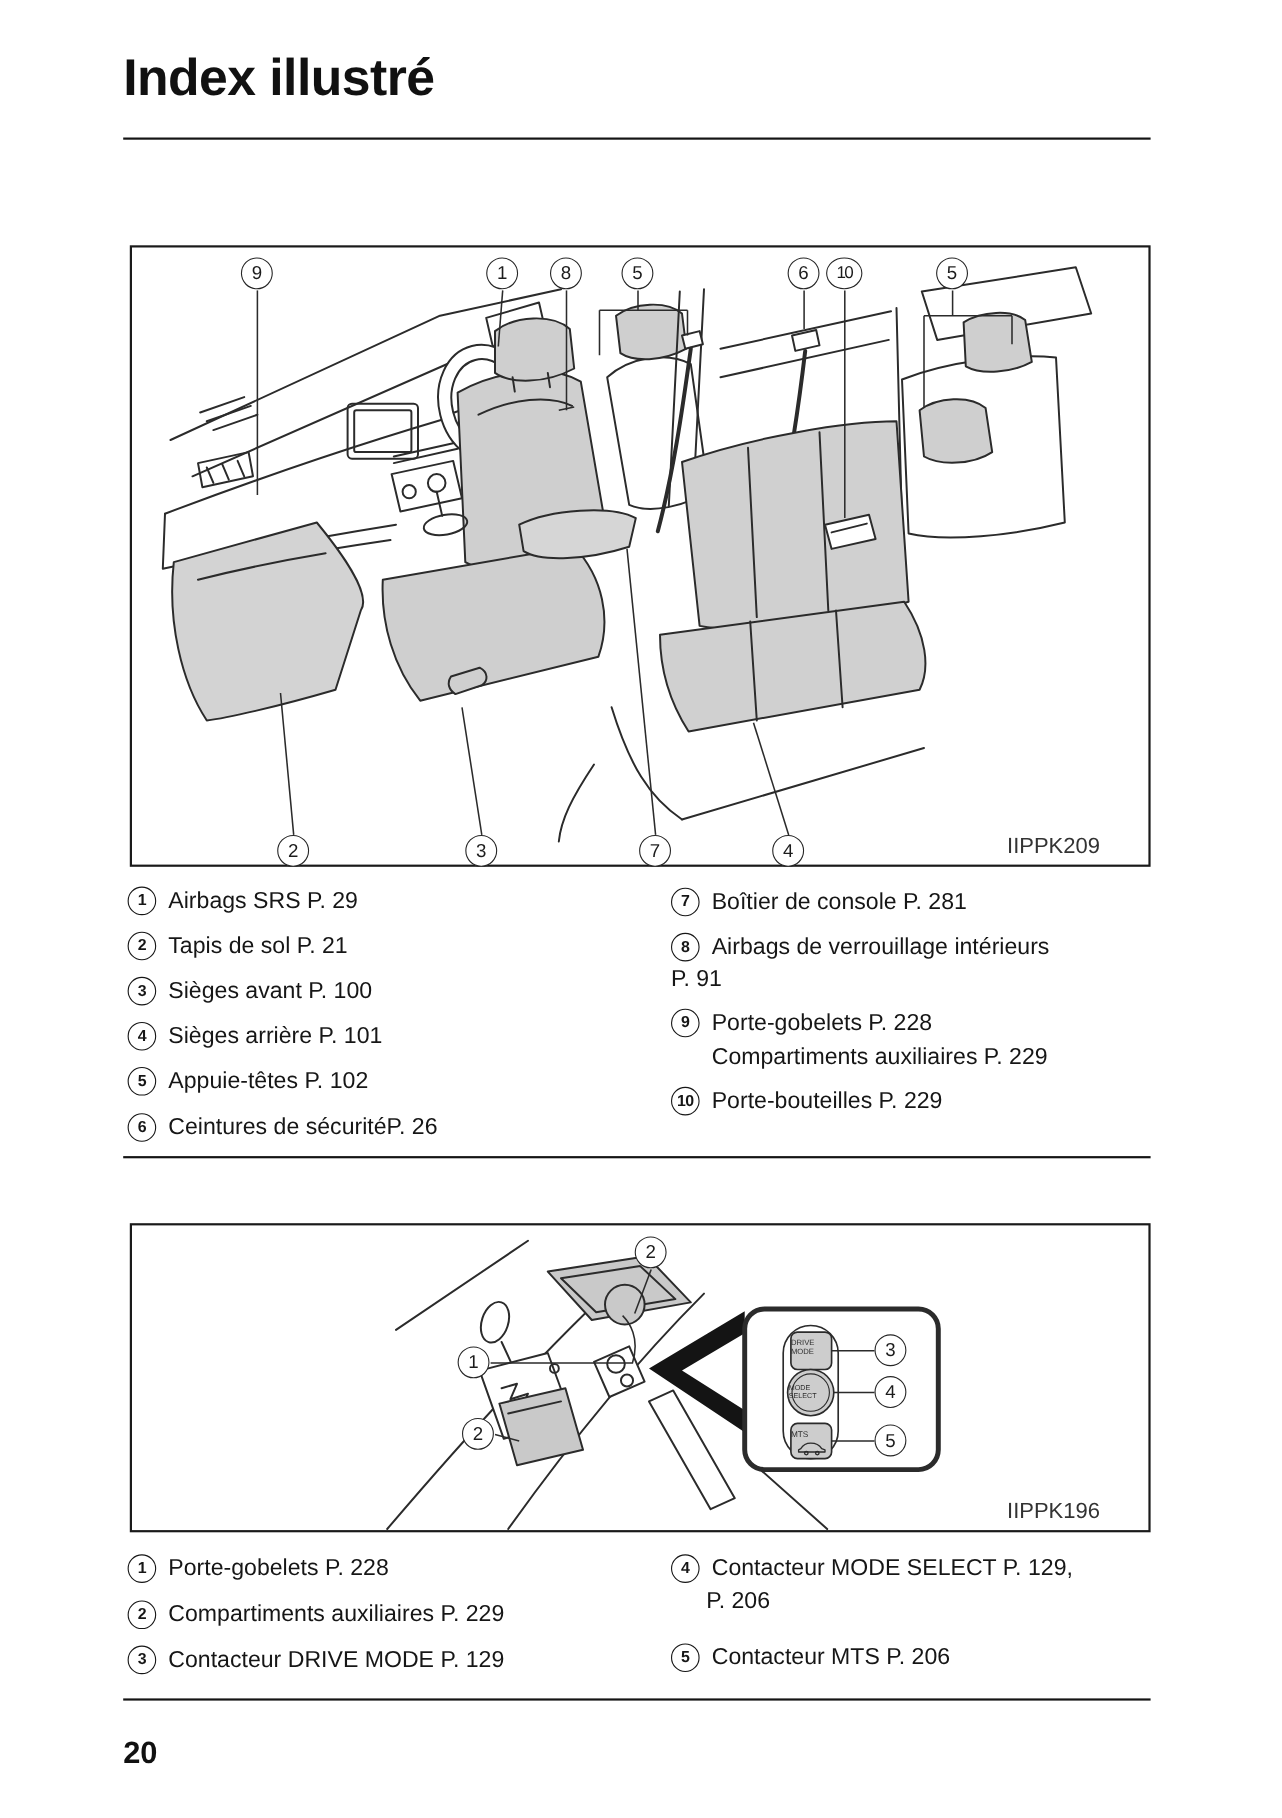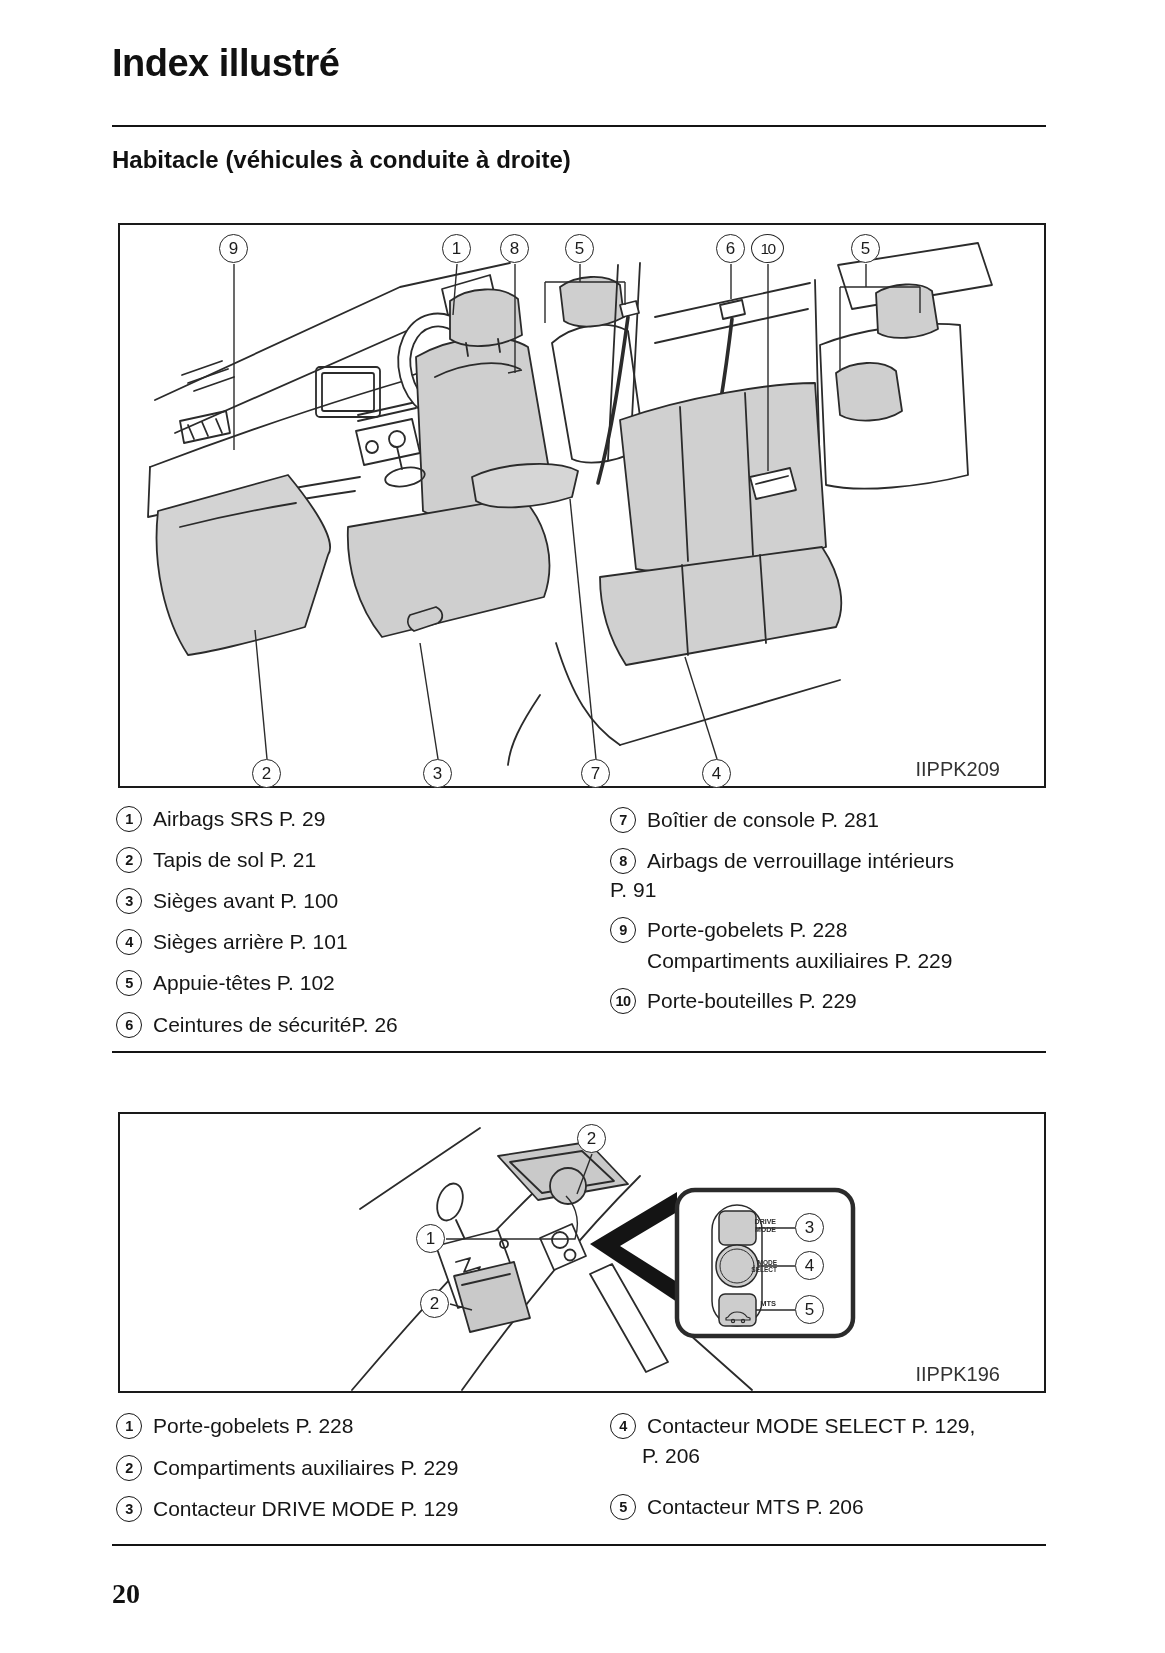--- a/index.html
+++ b/index.html
@@ -1,46 +1,45 @@
 <!DOCTYPE html>
 <html><head>
 <meta charset="utf-8">
 <style>
   html,body{margin:0;padding:0;background:#fff;}
   .page{position:relative;width:1165px;height:1653px;background:#fff;
         font-family:"Liberation Sans", sans-serif;color:#161616;overflow:hidden;}
   .rule{position:absolute;height:0;border-top:2px solid #141414;}
-  .title{position:absolute;font-size:38px;font-weight:bold;letter-spacing:-.5px;color:#111;}
+  .title{position:absolute;font-size:47px;font-weight:bold;letter-spacing:-.5px;color:#111;}
   .heading{position:absolute;font-size:24px;font-weight:bold;color:#111;}
   .figframe{position:absolute;border:2px solid #1a1a1a;background:#fff;}
   .imgcode{position:absolute;right:44px;bottom:5px;font-size:20px;color:#333;}
   
   .co{position:absolute;width:29px;height:29px;border:1.8px solid #262626;border-radius:50%;
       background:#fff;display:flex;align-items:center;justify-content:center;
       font-size:17px;color:#1c1c1c;box-sizing:border-box;z-index:3;}
   .co.wide{width:33px;letter-spacing:-1.5px;font-size:15.5px;}
   
   .lrow{position:absolute;display:flex;align-items:center;gap:11px;white-space:nowrap;}
   .lc{width:26px;height:26px;border:1.7px solid #161616;border-radius:50%;background:#fff;
       display:flex;align-items:center;justify-content:center;font-size:14.5px;font-weight:bold;
       box-sizing:border-box;flex:0 0 26px;letter-spacing:-.5px;}
   .lt{font-size:21px;color:#161616;}
   .lt2{position:absolute;font-size:21px;color:#161616;white-space:nowrap;text-align:center;}
-  .pagenum{position:absolute;font-size:28px;font-weight:bold;color:#111;font-family:Liberation Serif, serif;}
+  .pagenum{position:absolute;font-size:28px;font-weight:bold;color:#111;}
   svg{position:absolute;left:0;top:0;}
-  .btnlabel{position:absolute;text-align:right;font-weight:bold;color:#2e2e2e;z-index:2;line-height:1.08;margin-left:20px;}
+  .btnlabel{position:absolute;text-align:left;font-weight:normal;color:#2e2e2e;z-index:2;line-height:1.08;}
 </style>
 </head>
 <body>
 
 <div class="page">
 
   <div class="title" style="left:112px;top:42px;">Index illustré</div>
   <div class="rule" style="left:112px;top:125px;width:934px;"></div>
-  <div class="heading" style="left:112px;top:146px;">Habitacle (véhicules à conduite à droite)</div>
 
   <div class="figframe" style="left:118px;top:223px;width:924px;height:561px;">
     <svg width="924" height="561" viewBox="0 0 924 561">
       <g fill="none" stroke="#2b2b2b" stroke-width="1.8" stroke-linecap="round" stroke-linejoin="round">
 
         <path d="M35,175 L280,62 L390,38"></path>
         <path d="M55,208 L300,100"></path>
 
         <path d="M322,64 l48,-14 l6,26 l-48,14 z" fill="#fff"></path>
 

